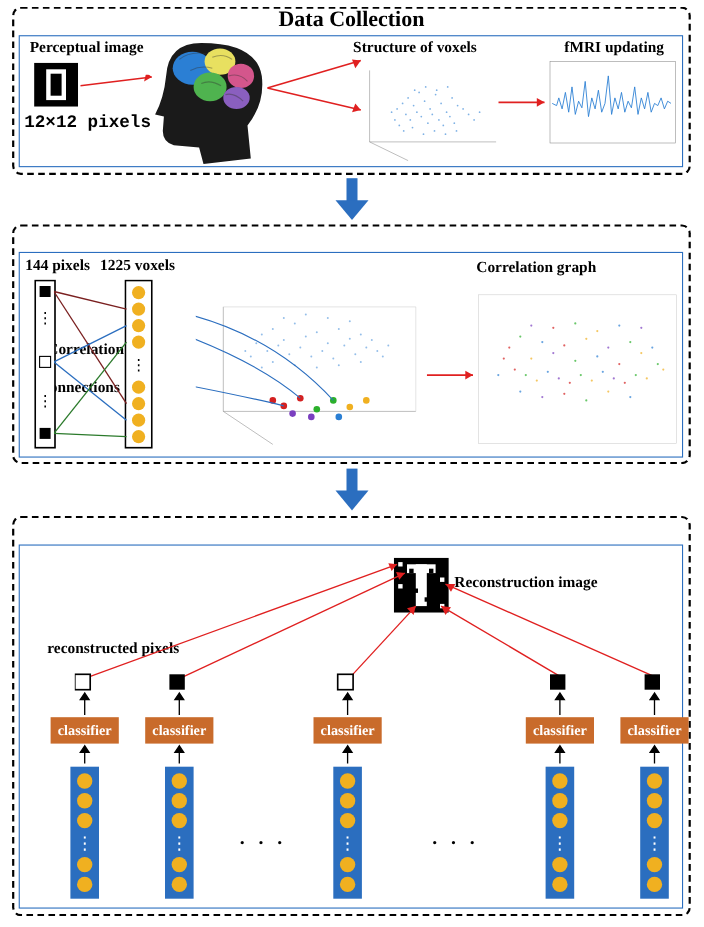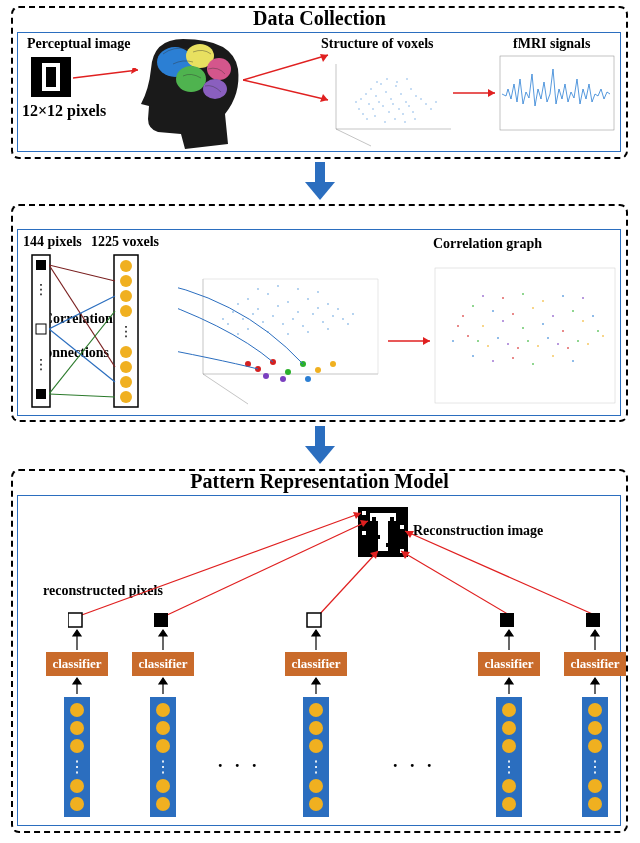--- a/index.html
+++ b/index.html
@@ -1,21 +1,21 @@
 <!DOCTYPE html>
 <html><head>
 <meta charset="utf-8">
 <style>
   * { box-sizing: border-box; margin: 0; padding: 0; }
   body { width: 640px; height: 843px; background: #fff; font-family: "Times New Roman", serif; position: relative; }
   .panel { position: absolute; border: 2.5px dashed #000; border-radius: 8px; background: #fff; }
   .inner { position: absolute; border: 1.5px solid #2b6ebf; }
   .title { position: absolute; font-size: 20px; font-weight: bold; text-align: center; }
   .label { position: absolute; font-size: 14px; font-weight: bold; }
-  .math { font-family: Liberation Serif, serif; }
+  .math { font-family: Liberation Mono, monospace; }
   .down-arrow { position: absolute; width: 30px; height: 40px; }
   .down-arrow::before { content: ''; position: absolute; left: 10px; top: 0; width: 10px; height: 22px; background: #2b6ebf; }
   .down-arrow::after { content: ''; position: absolute; left: 0; top: 20px; width: 0; height: 0; border-left: 15px solid transparent; border-right: 15px solid transparent; border-top: 18px solid #2b6ebf; }
   svg { position: absolute; }
   .icon-svg { pointer-events: none; }
 </style>
 </head>
 <body>
 
 <div class="panel" style="left:11px; top:6px; width:617px; height:153px;">
@@ -95,21 +95,21 @@
       <circle cx="66" cy="25" r="0.8"></circle>
         <circle cx="76" cy="28" r="0.8"></circle>
         <circle cx="86" cy="25" r="0.8"></circle>
     </g>
   </svg>
   <svg class="icon-svg" style="left:440px; top:75px;" width="50" height="20">
     <line x1="0" y1="10" x2="42" y2="10" stroke="#e02020" stroke-width="1.5"></line>
     <polygon points="42,10 35,6 35,14" fill="#e02020"></polygon>
   </svg>
 
-  <div class="label" style="left:500px; top:28px;">fMRI signals</div>
+  <div class="label" style="left:500px; top:28px;">fMRI updating</div>
   <svg class="icon-svg" style="left:485px; top:46px;" width="118" height="78">
     <rect x="2" y="2" width="114" height="74" fill="none" stroke="#888" stroke-width="0.5"></rect>
     <path d="M 4 40 L 8 42 L 10 35 L 13 45 L 16 30 L 19 48 L 22 25 L 25 50 L 28 38 L 31 44 L 34 20 L 37 52 L 40 35 L 43 45 L 46 28 L 49 48 L 52 40 L 55 15 L 58 50 L 61 35 L 64 45 L 67 30 L 70 48 L 73 38 L 76 44 L 79 25 L 82 50 L 85 35 L 88 45 L 91 30 L 94 48 L 97 40 L 100 42 L 103 35 L 106 45 L 109 38 L 112 40" stroke="#2b7fd4" stroke-width="0.8" fill="none"></path>
   </svg>
 </div>
 
 <div class="down-arrow" style="left:305px; top:162px;"></div>
 
 <div class="panel" style="left:11px; top:204px; width:617px; height:218px;">
   <div class="inner" style="left:4px; top:23px; width:604px; height:187px;"></div>
@@ -263,21 +263,20 @@
         <circle cx="170" cy="70" r="1" fill="#f0b020"></circle>
       <circle cx="20" cy="75" r="1" fill="#2b7fd4"></circle>
     </g>
   </svg>
 </div>
 
 <div class="down-arrow" style="left:305px; top:426px;"></div>
 
 <div class="panel" style="left:11px; top:469px; width:617px; height:364px;">
   <div class="inner" style="left:4px; top:24px; width:604px; height:331px;"></div>
-  <div class="title" style="left:0; top:-1px; width:100%;">Pattern Representation Model</div>
 
   <div class="label" style="left:400px; top:52px;">Reconstruction image</div>
   <svg class="icon-svg" style="left:345px; top:36px;" width="50" height="50">
     <rect x="0" y="0" width="50" height="50" fill="#000"></rect>
     <rect x="12" y="6" width="26" height="8" fill="#fff"></rect>
     <rect x="20" y="6" width="10" height="38" fill="#fff"></rect>
     <rect x="14" y="10" width="4" height="4" fill="#000"></rect>
     <rect x="32" y="10" width="4" height="4" fill="#000"></rect>
     <rect x="18" y="28" width="4" height="4" fill="#000"></rect>
     <rect x="28" y="36" width="4" height="4" fill="#000"></rect>

